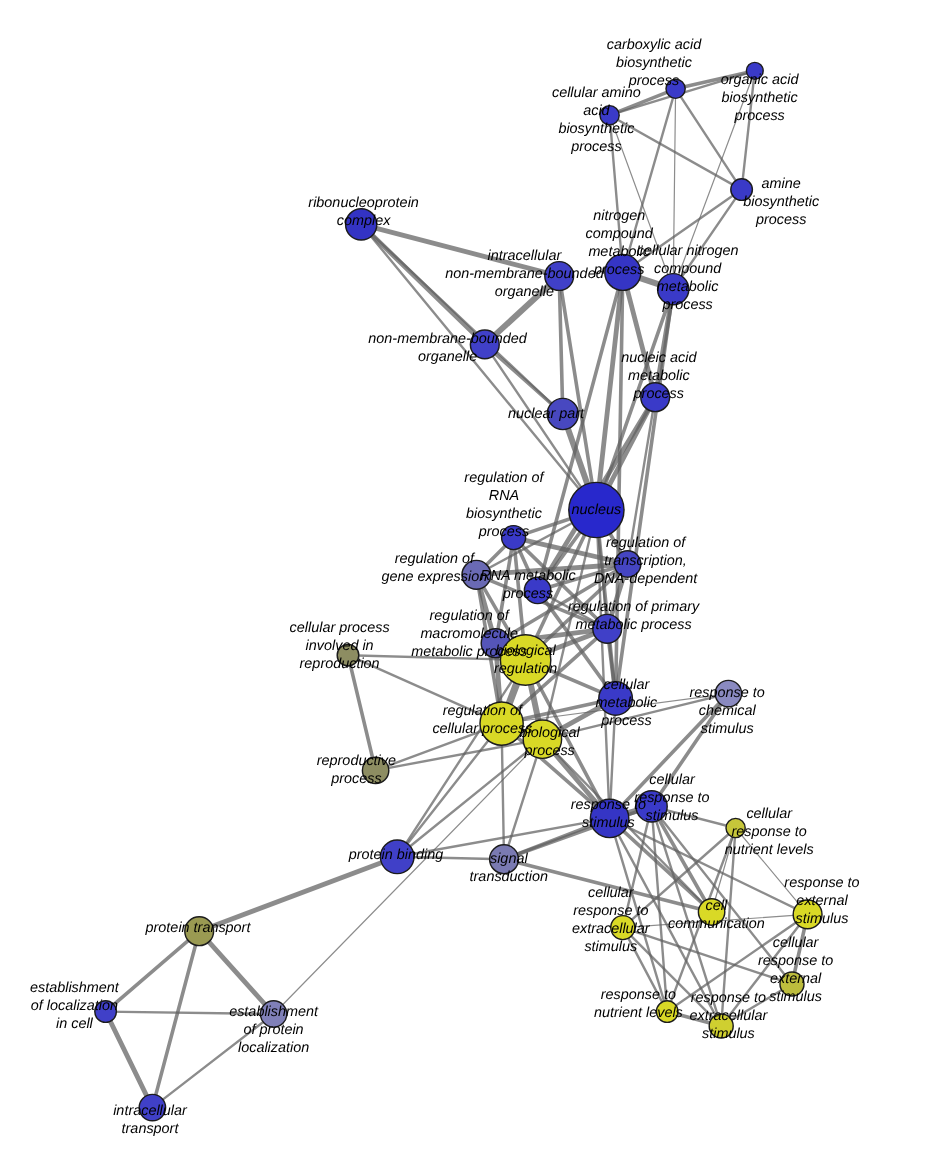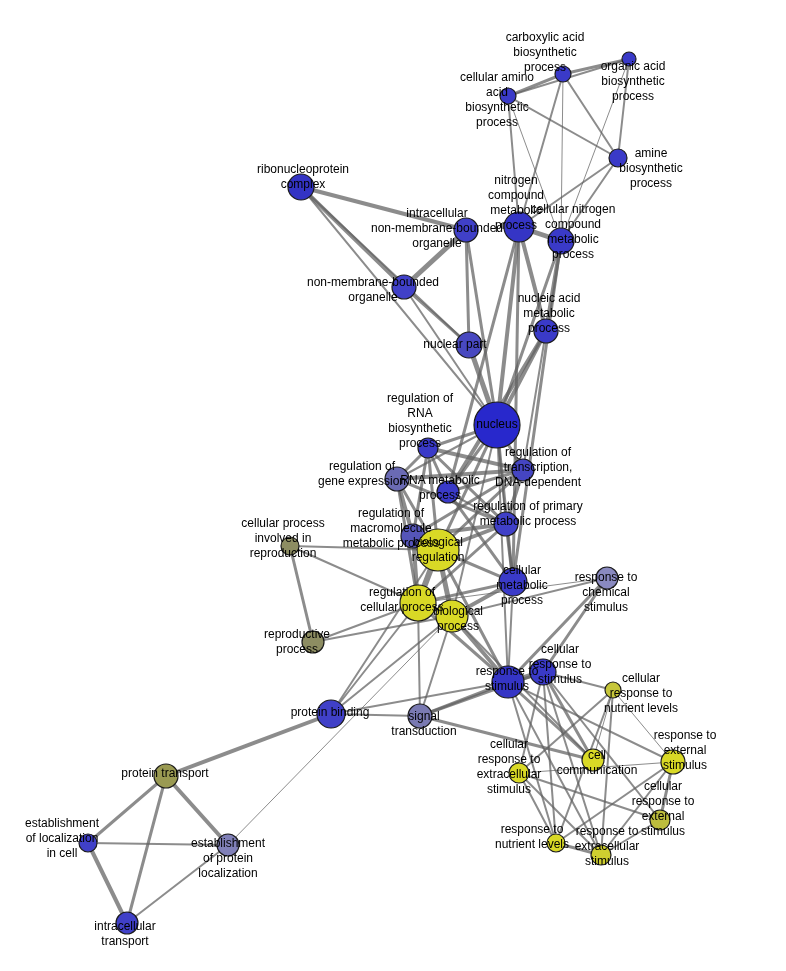--- a/index.html
+++ b/index.html
@@ -7,20 +7,21 @@
     padding: 0;
     background: #ffffff;
     font-family: "Liberation Sans", sans-serif;
   }
   .network-view {
     position: relative;
     width: 786px;
     height: 971px;
     background: #ffffff;
     overflow: hidden;
+    font-style: italic;
   }
   svg text {
     font-family: "Liberation Sans", sans-serif;
     font-size: 12px;
     fill: #000000;
   }
   svg circle.node {
     stroke: #1c1c1c;
     stroke-width: 1.2;
     cursor: pointer;

